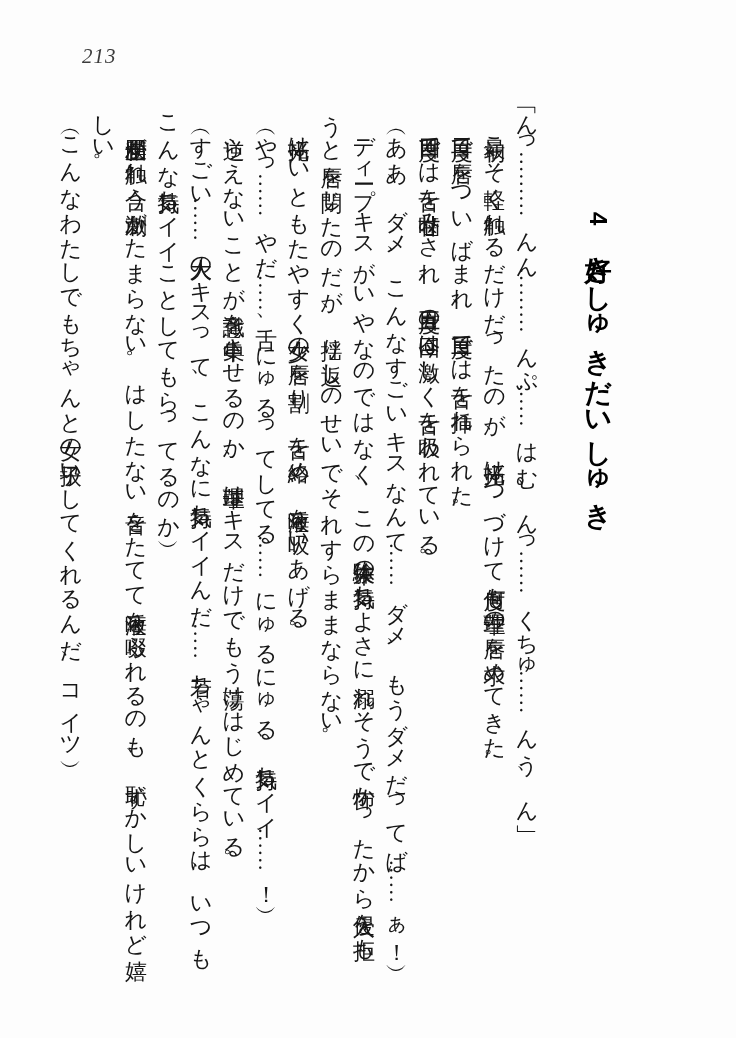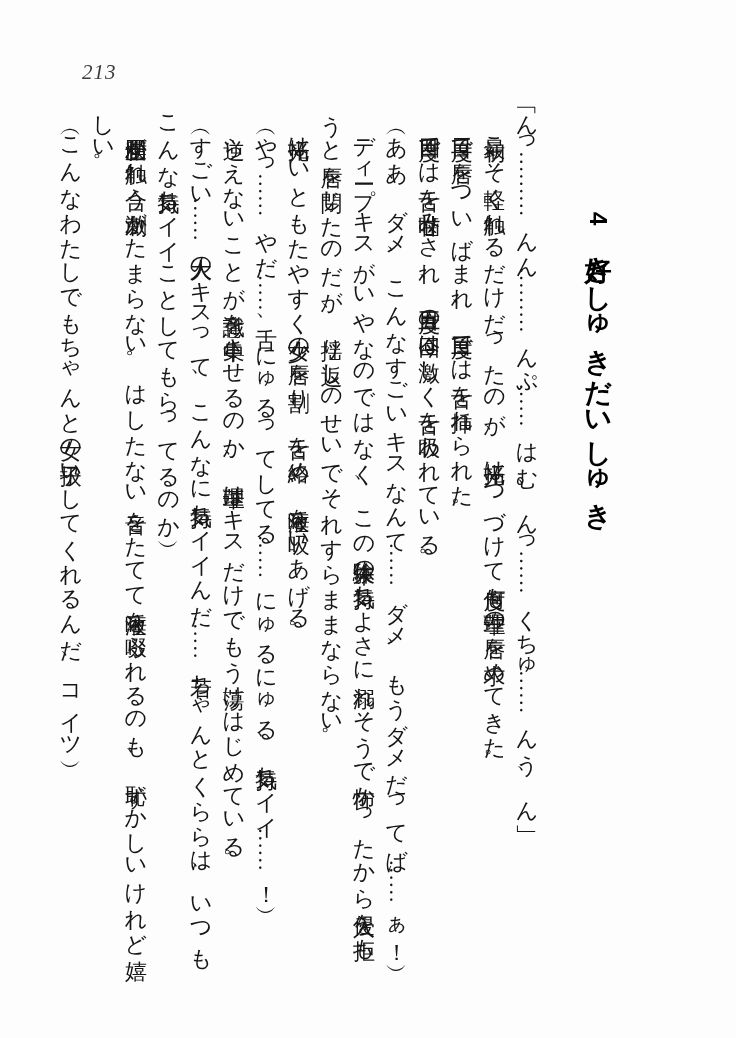--- a/index.html
+++ b/index.html
@@ -11,21 +11,21 @@
     position: relative;
     width: 736px;
     height: 1038px;
     background: #fdfdfd;
     overflow: hidden;
     color: #1a1a1a;
     font-family: "Liberation Serif", "DejaVu Serif", serif;
   }
   .page-number {
     position: absolute;
-    top: 60px;
+    top: 44px;
     left: 82px;
     font-style: italic;
     font-size: 21px;
     letter-spacing: 1px;
     color: #3c3c3c;
     font-family: "Liberation Serif", "DejaVu Serif", serif;
   }
   .chapter-heading {
     position: absolute;
     top: 212px;

